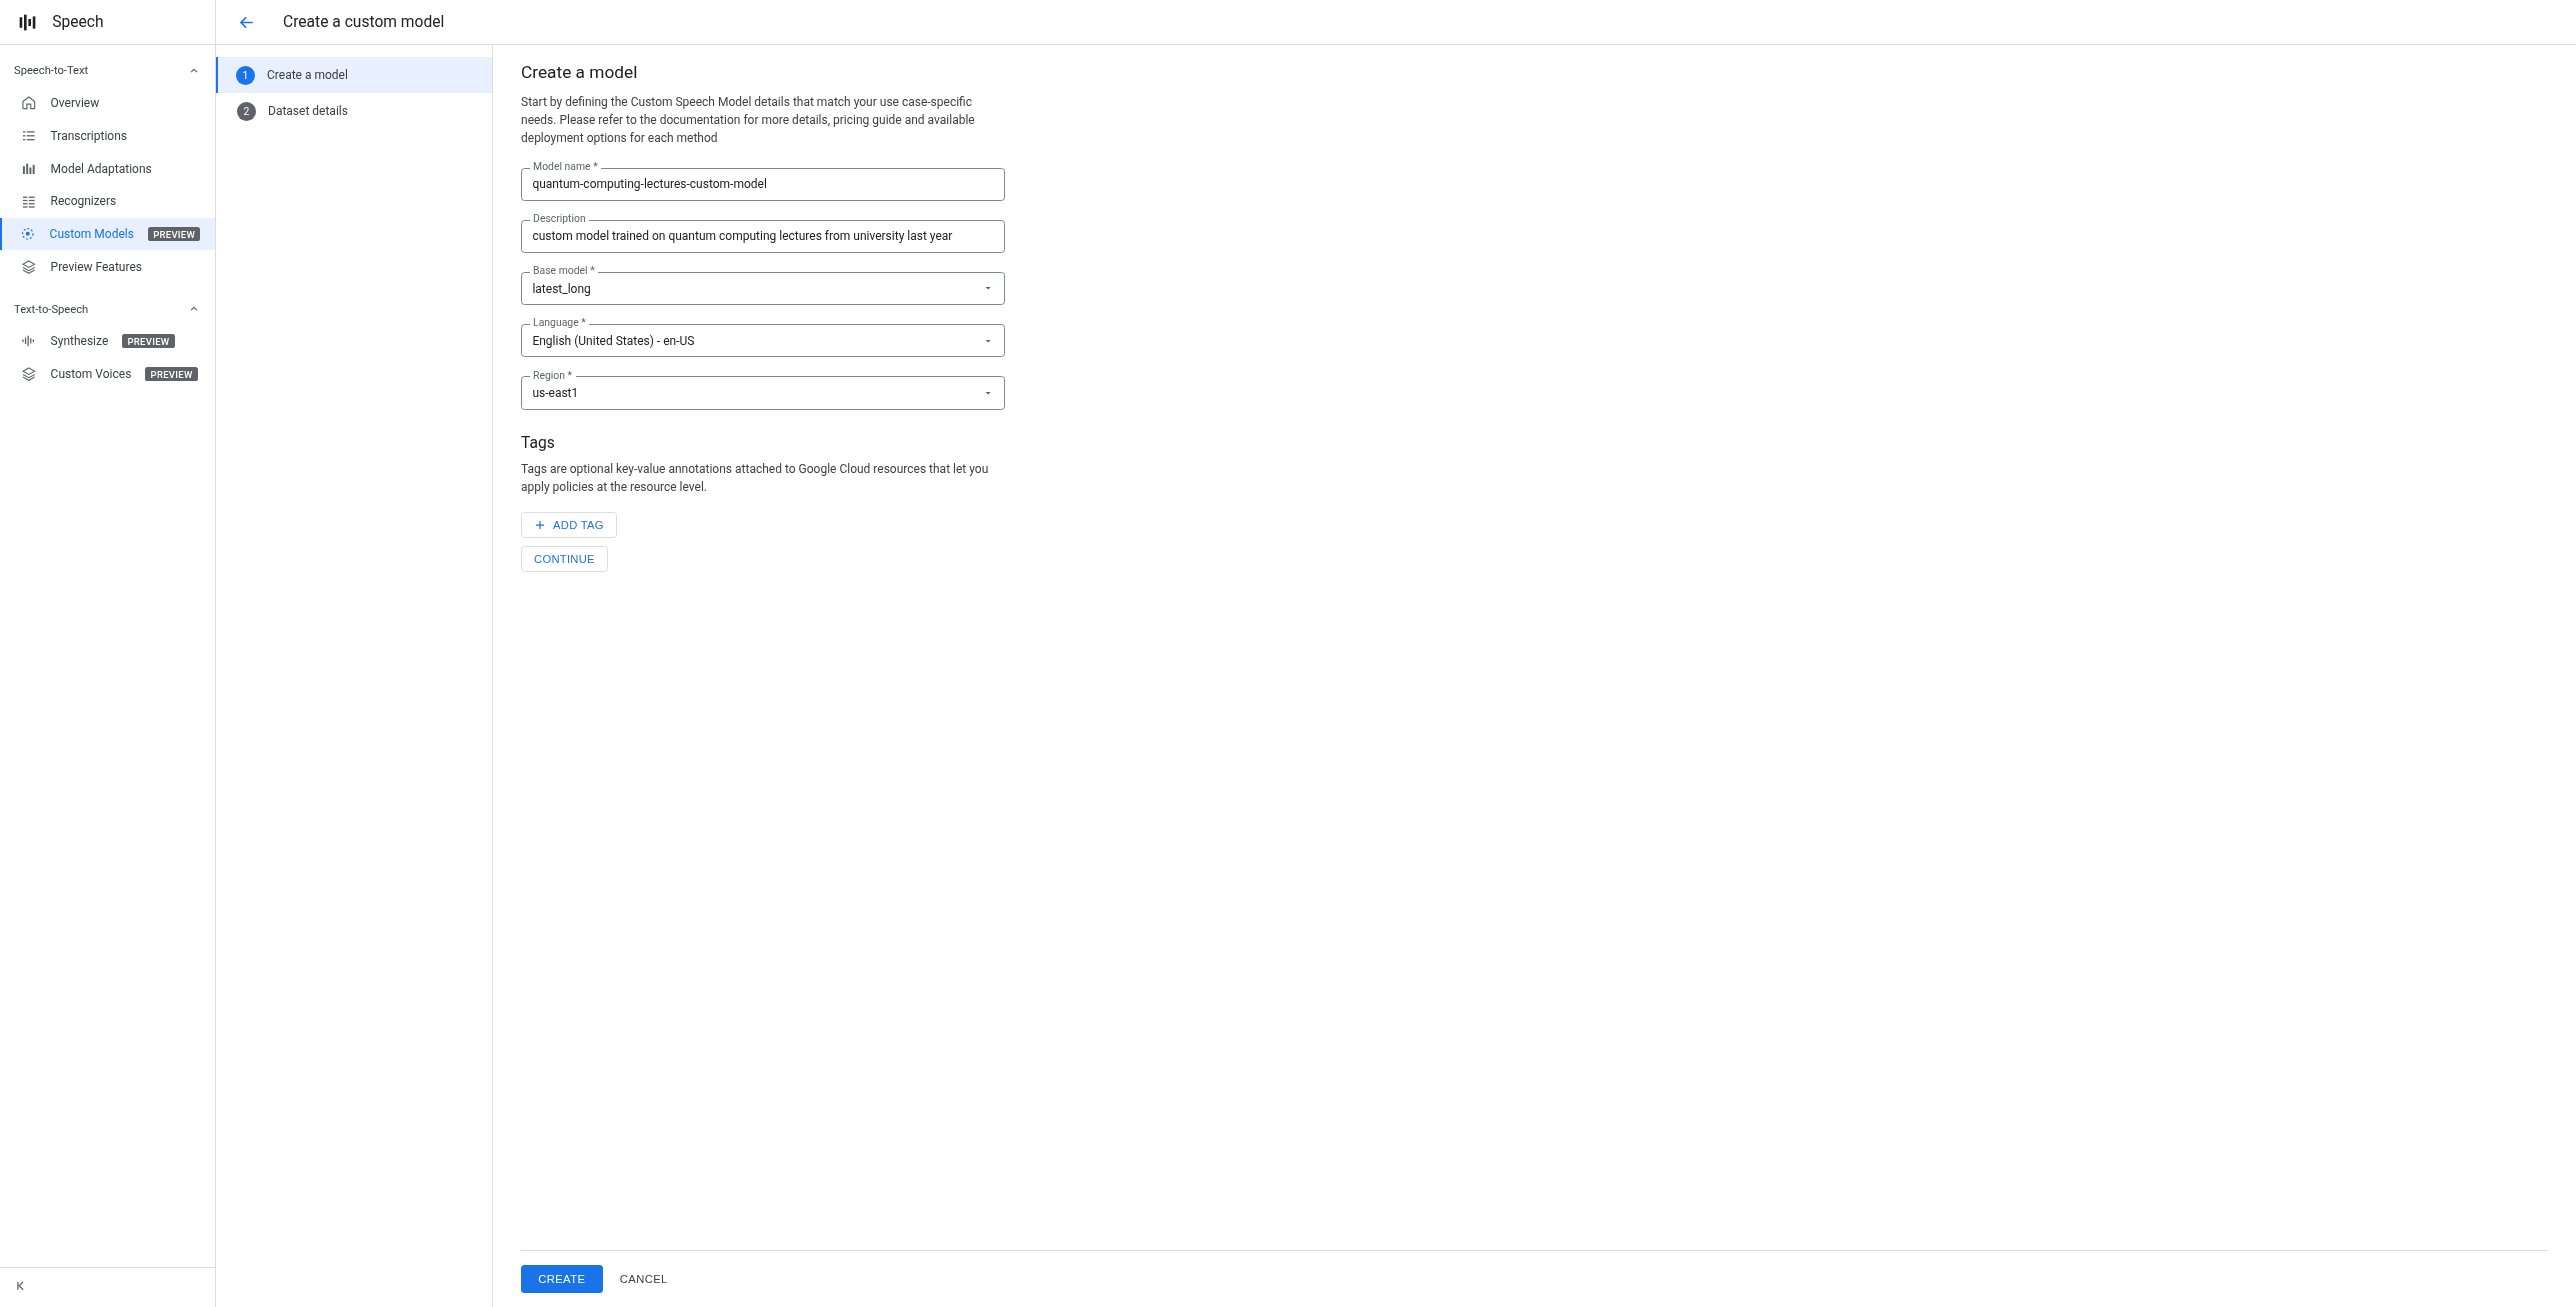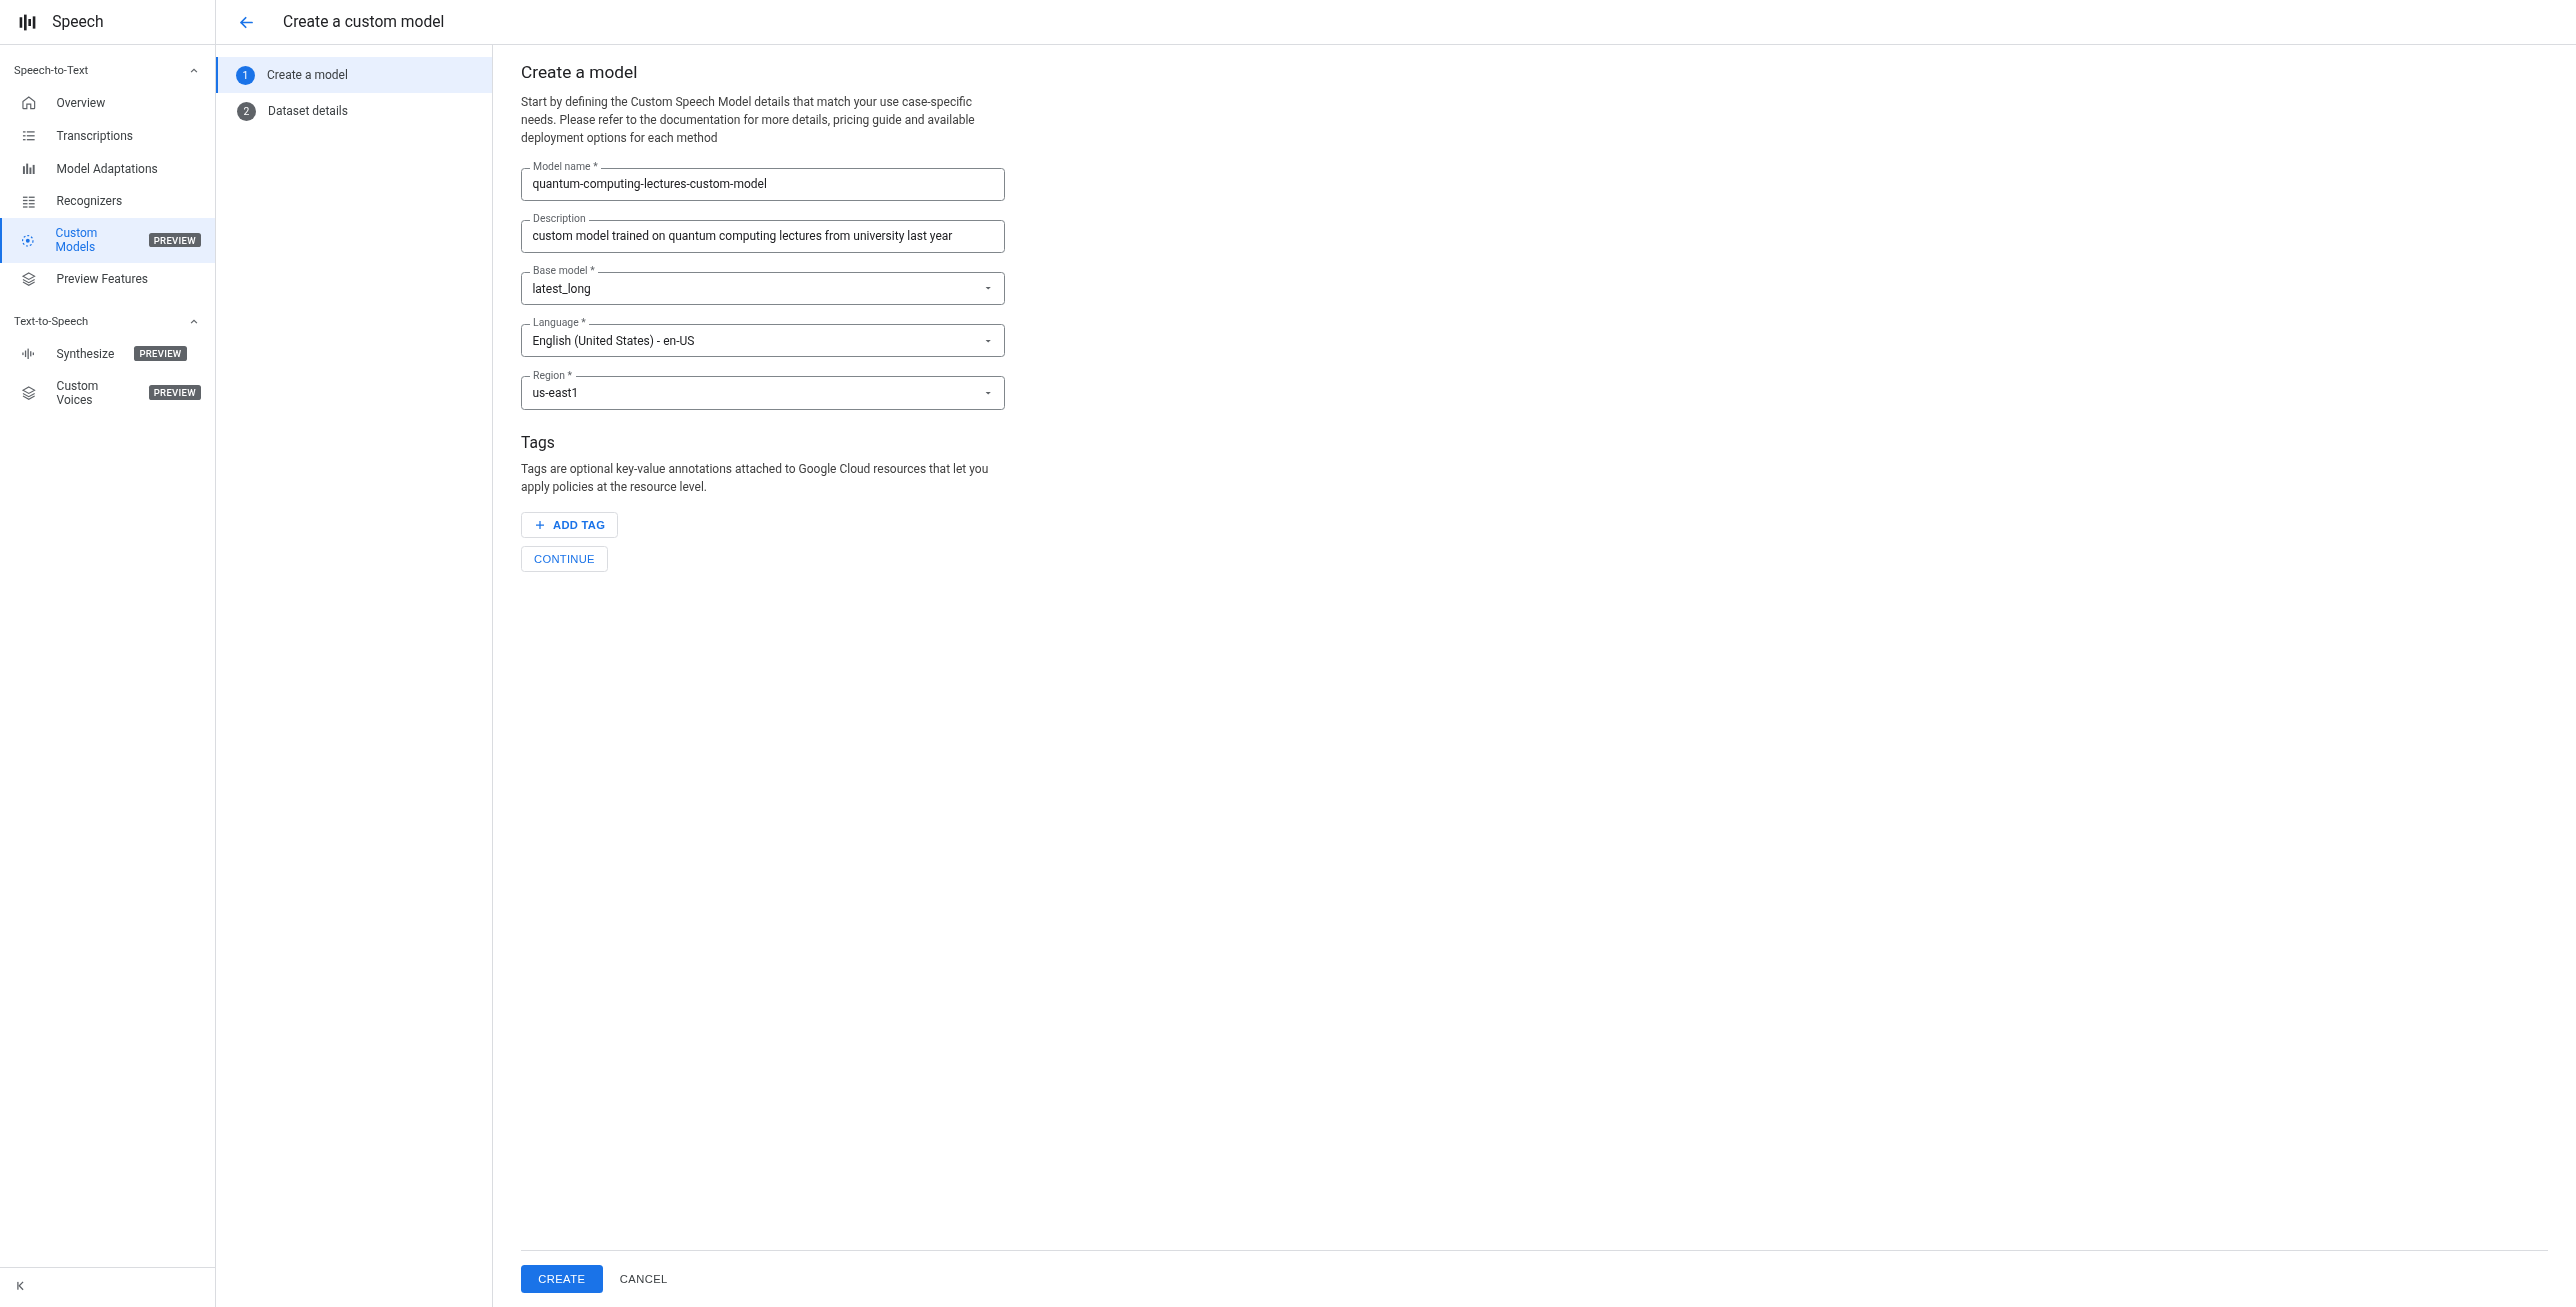--- a/index.html
+++ b/index.html
@@ -10,21 +10,21 @@
   
   .sidebar { width: 216px; border-right: 0.9px solid #dadce0; display: flex; flex-direction: column; }
   .sidebar-header { display: flex; align-items: center; padding: 12px 17.3px; border-bottom: 0.9px solid #dadce0; height: 45px; }
   .sidebar-header .logo { margin-right: 14px; display: flex; align-items: center; }
   .sidebar-header .title { font-size: 15.6px; color: #202124; }
   
   .sidebar-content { flex: 1; overflow-y: auto; padding-top: 10.4px; }
   .sidebar-section-header { display: flex; align-items: center; justify-content: space-between; padding: 8.6px 14px; cursor: pointer; font-size: 11.2px; color: #3c4043; }
   .sidebar-section-header .chevron { color: #5f6368; }
   
-  .sidebar-item { display: flex; align-items: center; padding: 8.6px 14px 8.6px 21px; cursor: pointer; font-size: 12px; color: #3c4043; gap: 20px; }
+  .sidebar-item { display: flex; align-items: center; padding: 8.6px 14px 8.6px 21px; cursor: pointer; font-size: 12px; color: #3c4043; gap: 14px; }
   .sidebar-item.active { background: #e8f0fe; color: #1a73e8; border-left: 2.6px solid #1a73e8; padding-left: 18px; }
   .sidebar-item .icon { width: 15.6px; height: 15.6px; display: inline-flex; align-items: center; justify-content: center; flex-shrink: 0; color: #5f6368; }
   .sidebar-item.active .icon { color: #1a73e8; }
   .preview-badge { background: #5f6368; color: #fff; font-size: 9.5px; padding: 1.7px 5.2px; border-radius: 2.6px; font-weight: 500; letter-spacing: 0.3px; }
   
   .sidebar-footer { padding: 10.4px 14px; border-top: 0.9px solid #dadce0; }
   .collapse-btn { cursor: pointer; color: #5f6368; display: inline-flex; }
   
   
   .main { flex: 1; display: flex; flex-direction: column; }
@@ -49,21 +49,21 @@
   .form-desc { font-size: 12px; color: #404040; line-height: 1.5; margin-bottom: 21px; }
   
   .field { position: relative; margin-bottom: 19px; }
   .field-label { position: absolute; top: -7.8px; left: 8.6px; background: #fff; padding: 0 3.5px; font-size: 10.4px; color: #5f6368; text-align: right; }
   .field-input { width: 100%; border: 0.9px solid #80868b; border-radius: 3.5px; padding: 8.6px 10.4px; font-size: 12px; color: #202124; font-family: inherit; outline: none; }
   .field-select { width: 100%; border: 0.9px solid #80868b; border-radius: 3.5px; padding: 8.6px 10.4px; font-size: 12px; color: #202124; display: flex; align-items: center; justify-content: space-between; cursor: pointer; }
   .dropdown-arrow { color: #5f6368; }
   
   .subheading { font-size: 15.6px; font-weight: 400; margin: 24px 0 8.6px 0; color: #202124; }
   
-  .add-tag-btn { display: inline-flex; align-items: center; gap: 7px; border: 0.9px solid #dadce0; border-radius: 3.5px; padding: 6px 12px; color: #1a73e8; font-size: 11.2px; font-weight: 700; cursor: pointer; background: #fff; letter-spacing: 0.3px; }
+  .add-tag-btn { display: inline-flex; align-items: center; gap: 7px; border: 0.9px solid #dadce0; border-radius: 3.5px; padding: 6px 12px; color: #1a73e8; font-size: 11.2px; font-weight: 400; cursor: pointer; background: #fff; letter-spacing: 0.3px; }
   .continue-btn { display: inline-flex; align-items: center; border: 0.9px solid #dadce0; border-radius: 3.5px; padding: 6px 12px; color: #1a73e8; font-size: 11.2px; font-weight: 500; cursor: pointer; background: #fff; margin-top: 8px; letter-spacing: 0.3px; }
   
   .form-footer { border-top: 0.9px solid #dadce0; padding: 14px 0; margin-top: 28px; display: flex; gap: 17.3px; align-items: center; }
   .btn-primary { background: #1a73e8; color: #fff; border: none; border-radius: 3.5px; padding: 7.8px 17.3px; font-size: 11.2px; font-weight: 500; cursor: pointer; letter-spacing: 0.4px; }
   .btn-text { background: none; border: none; color: #3c4043; font-size: 11.2px; font-weight: 500; cursor: pointer; letter-spacing: 0.4px; }
   
   svg { display: block; }
 </style>
 </head>
 <body>

